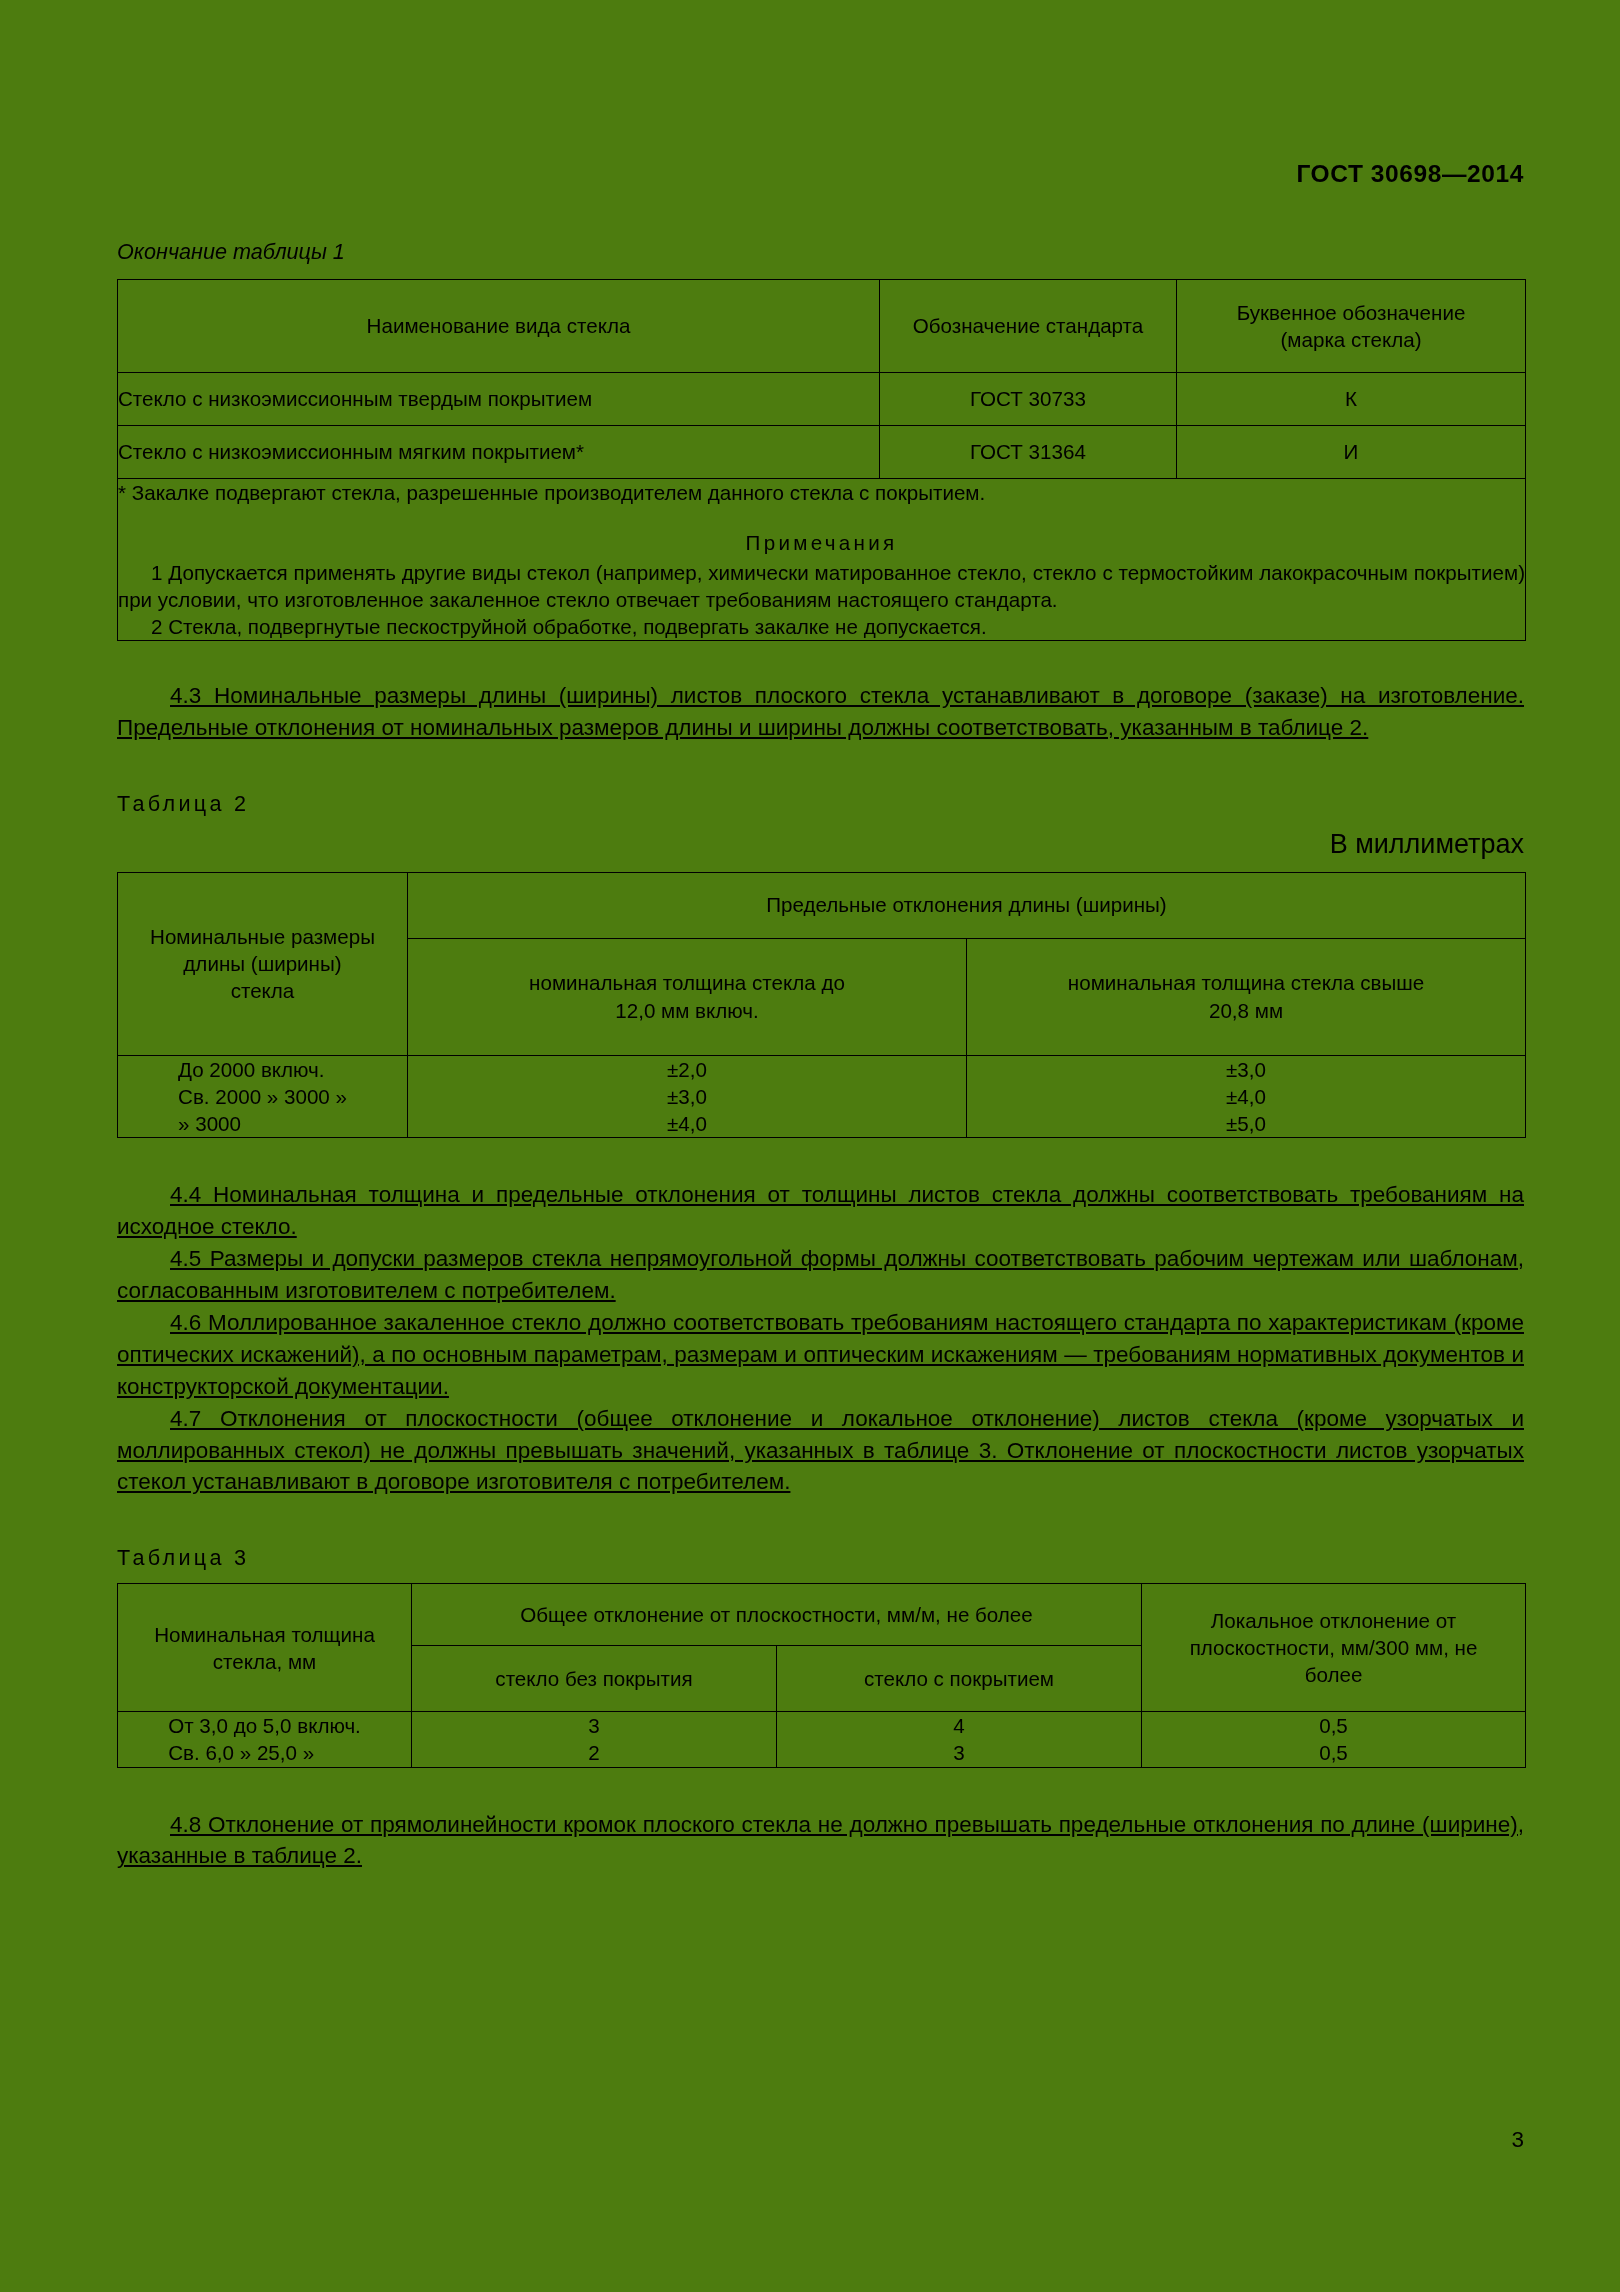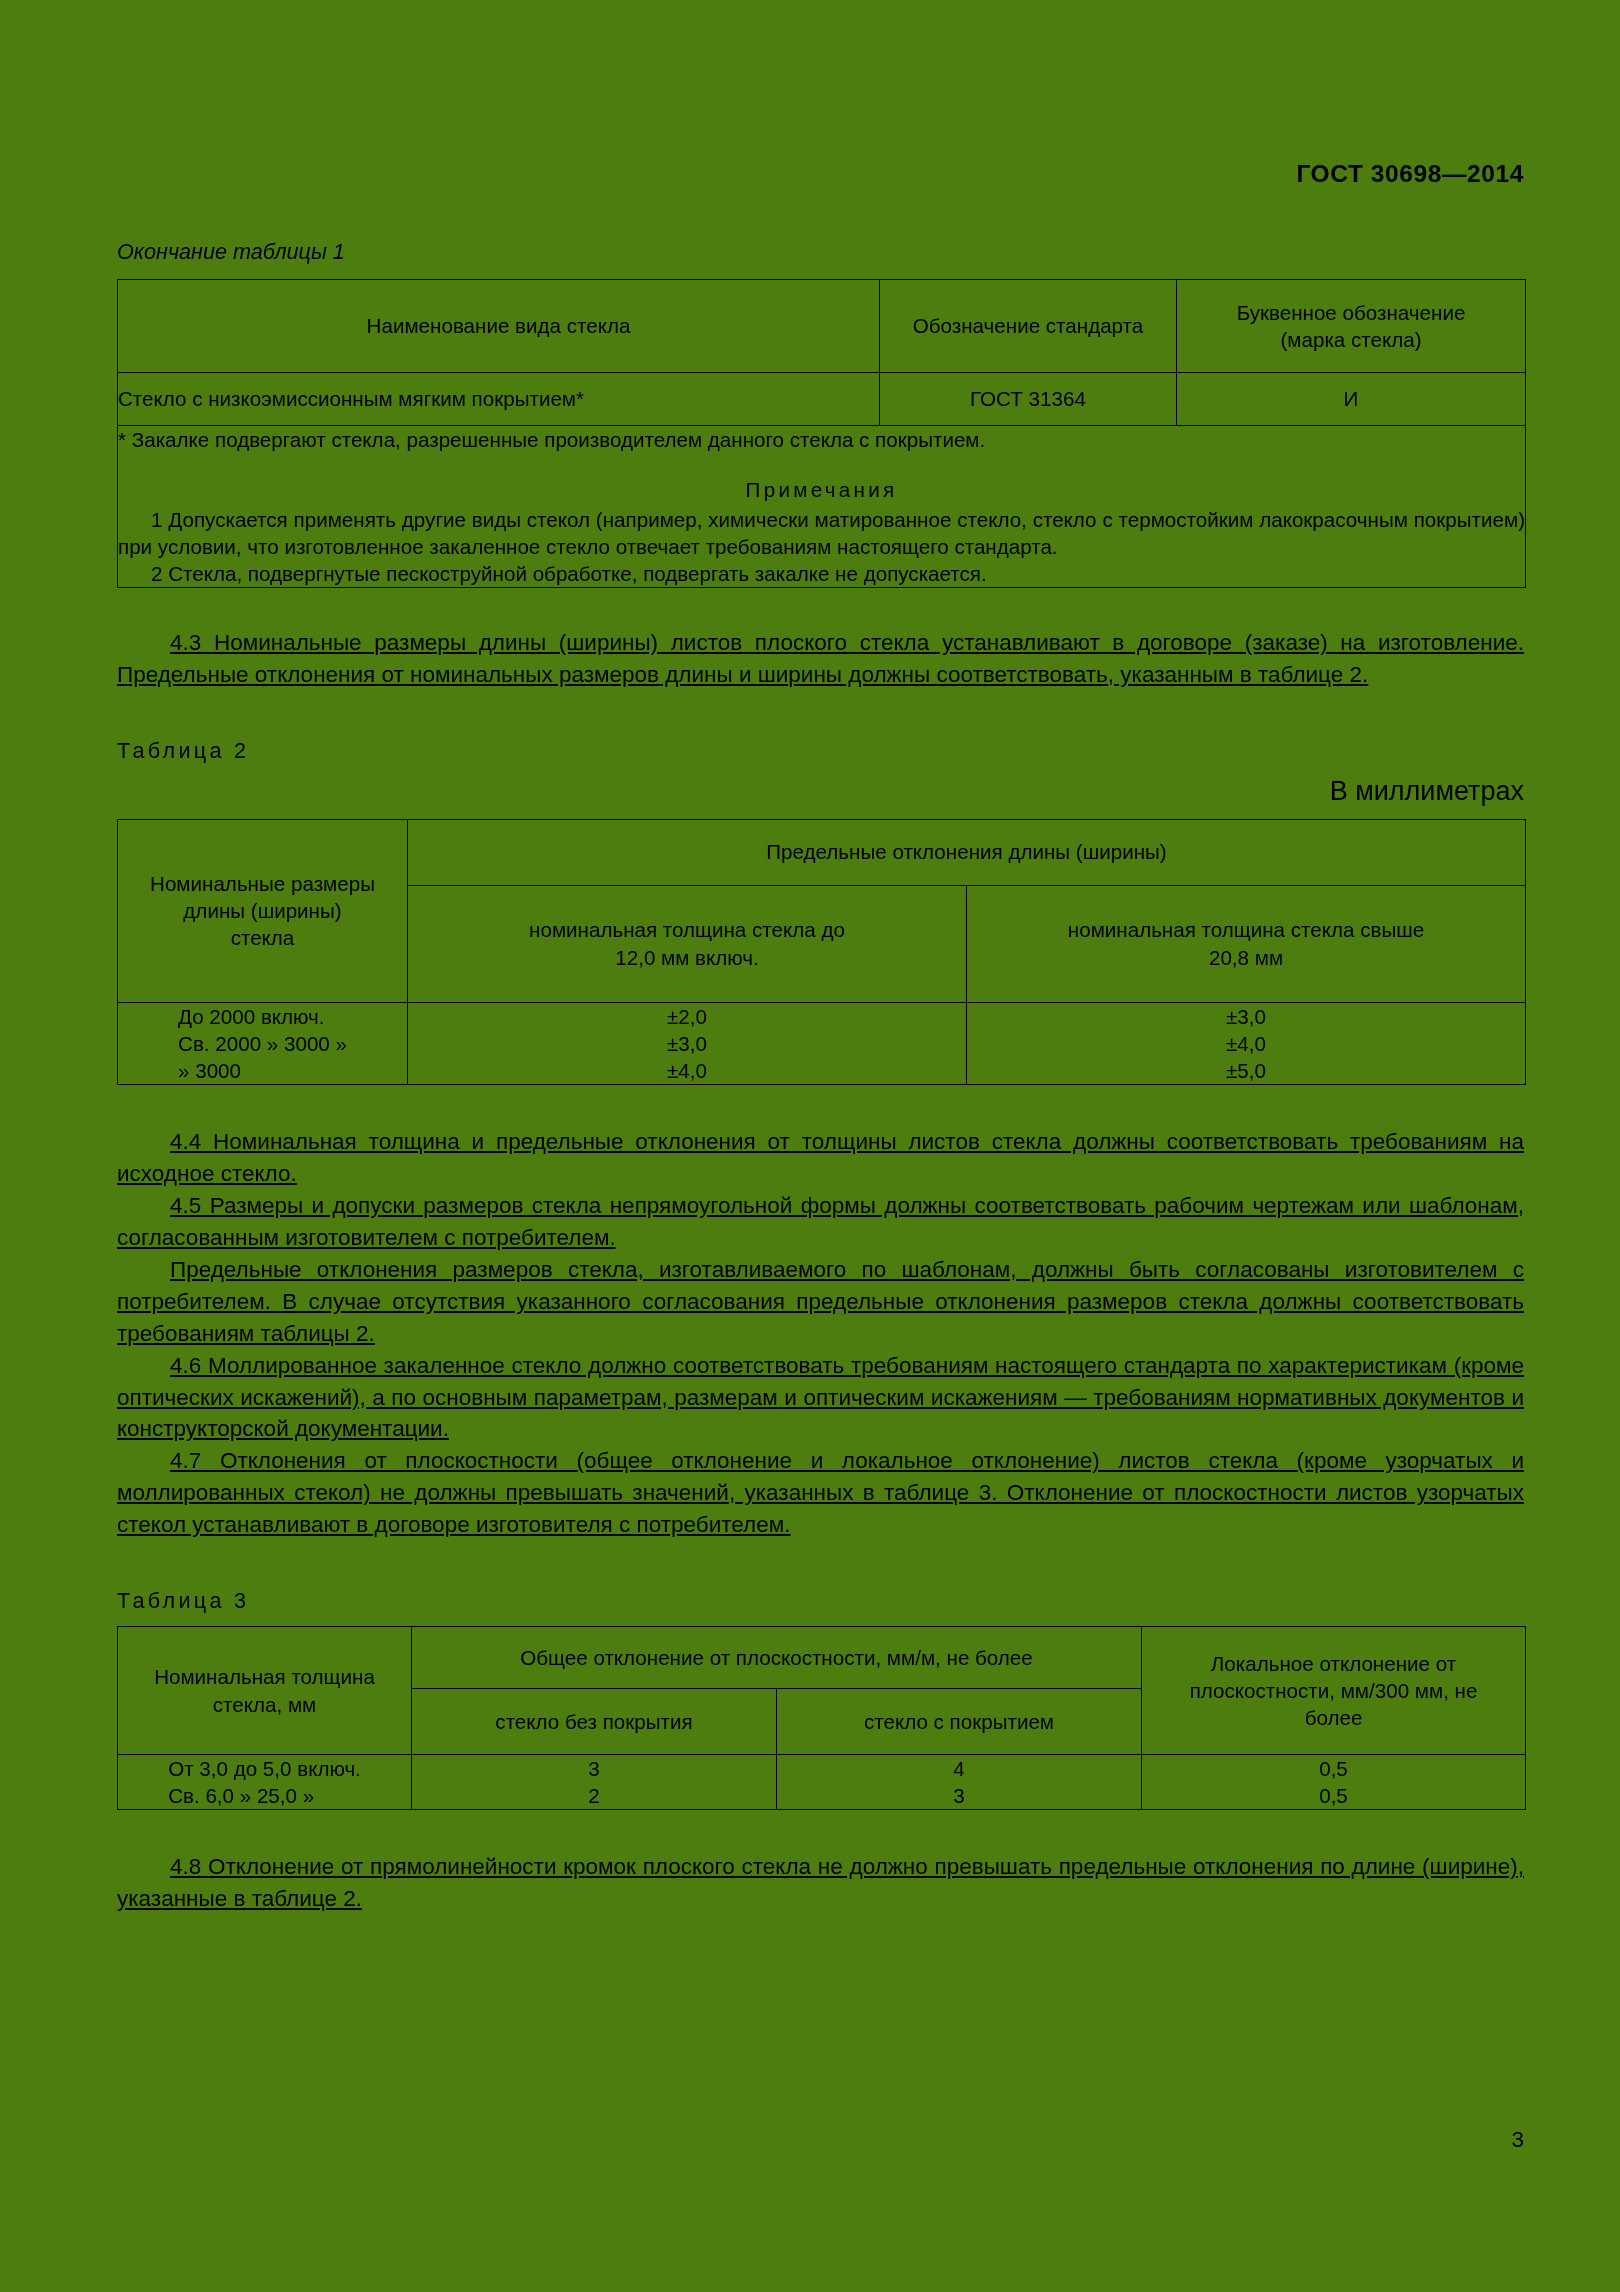--- a/index.html
+++ b/index.html
@@ -166,20 +166,25 @@
       <tbody>
         <tr>
           <td class="t1-h1 cell-pad hdr-cell">Наименование вида стекла</td>
           <td class="t1-h1 cell-pad hdr-cell">Обозначение стандарта</td>
           <td class="t1-h1 cell-pad hdr-cell">
             <span class="stack-line">Буквенное обозначение</span>
             <span class="stack-line">(марка стекла)</span>
           </td>
         </tr>
         <tr>
+          <td class="t1-row cell-pad lft t1-name thick-top">Стекло с низкоэмиссионным твердым покрытием</td>
+          <td class="t1-row cell-pad ctr thick-top">ГОСТ 30733</td>
+          <td class="t1-row cell-pad ctr thick-top">К</td>
+        </tr>
+        <tr>
           <td class="t1-row cell-pad lft t1-name">Стекло с низкоэмиссионным мягким покрытием*</td>
           <td class="t1-row cell-pad ctr">ГОСТ 31364</td>
           <td class="t1-row cell-pad ctr">И</td>
         </tr>
         <tr>
           <td class="notes-cell thick-top" colspan="3">
             <p class="note-foot">* Закалке подвергают стекла, разрешенные производителем данного стекла с покрытием.</p>
             <p class="notes-title">Примечания</p>
             <p class="note-item">1  Допускается применять другие виды стекол (например, химически матированное стекло, стекло с термостойким лакокрасочным покрытием) при условии, что изготовленное закаленное стекло отвечает требованиям настоящего стандарта.</p>
             <p class="note-item">2  Стекла, подвергнутые пескоструйной обработке, подвергать закалке не допускается.</p>
@@ -237,21 +242,20 @@
             <span class="stack-line">±4,0</span>
             <span class="stack-line">±5,0</span>
           </td>
         </tr>
       </tbody>
     </table>
 
     <div class="para-group">
       <p class="body">4.4  Номинальная толщина и предельные отклонения от толщины листов стекла должны соответствовать требованиям на исходное стекло.</p>
       <p class="body">4.5  Размеры и допуски размеров стекла непрямоугольной формы должны соответствовать рабочим чертежам или шаблонам, согласованным изготовителем с потребителем.</p>
-      <p class="body">Предельные отклонения размеров стекла, изготавливаемого по шаблонам, должны быть согласованы изготовителем с потребителем. В случае отсутствия указанного согласования предельные отклонения размеров стекла должны соответствовать требованиям таблицы 2.</p>
       <p class="body">4.6  Моллированное закаленное стекло должно соответствовать требованиям настоящего стандарта по характеристикам (кроме оптических искажений), а по основным параметрам, размерам и оптическим искажениям — требованиям нормативных документов и конструкторской документации.</p>
       <p class="body">4.7  Отклонения от плоскостности (общее отклонение и локальное отклонение) листов стекла (кроме узорчатых и моллированных стекол) не должны превышать значений, указанных в таблице 3. Отклонение от плоскостности листов узорчатых стекол устанавливают в договоре изготовителя с потребителем.</p>
     </div>
 
     <div class="table-caption-spaced">Таблица 3</div>
 
     <table class="gost">
       <colgroup>
         <col class="t3-c1">
         <col class="t3-c2">

